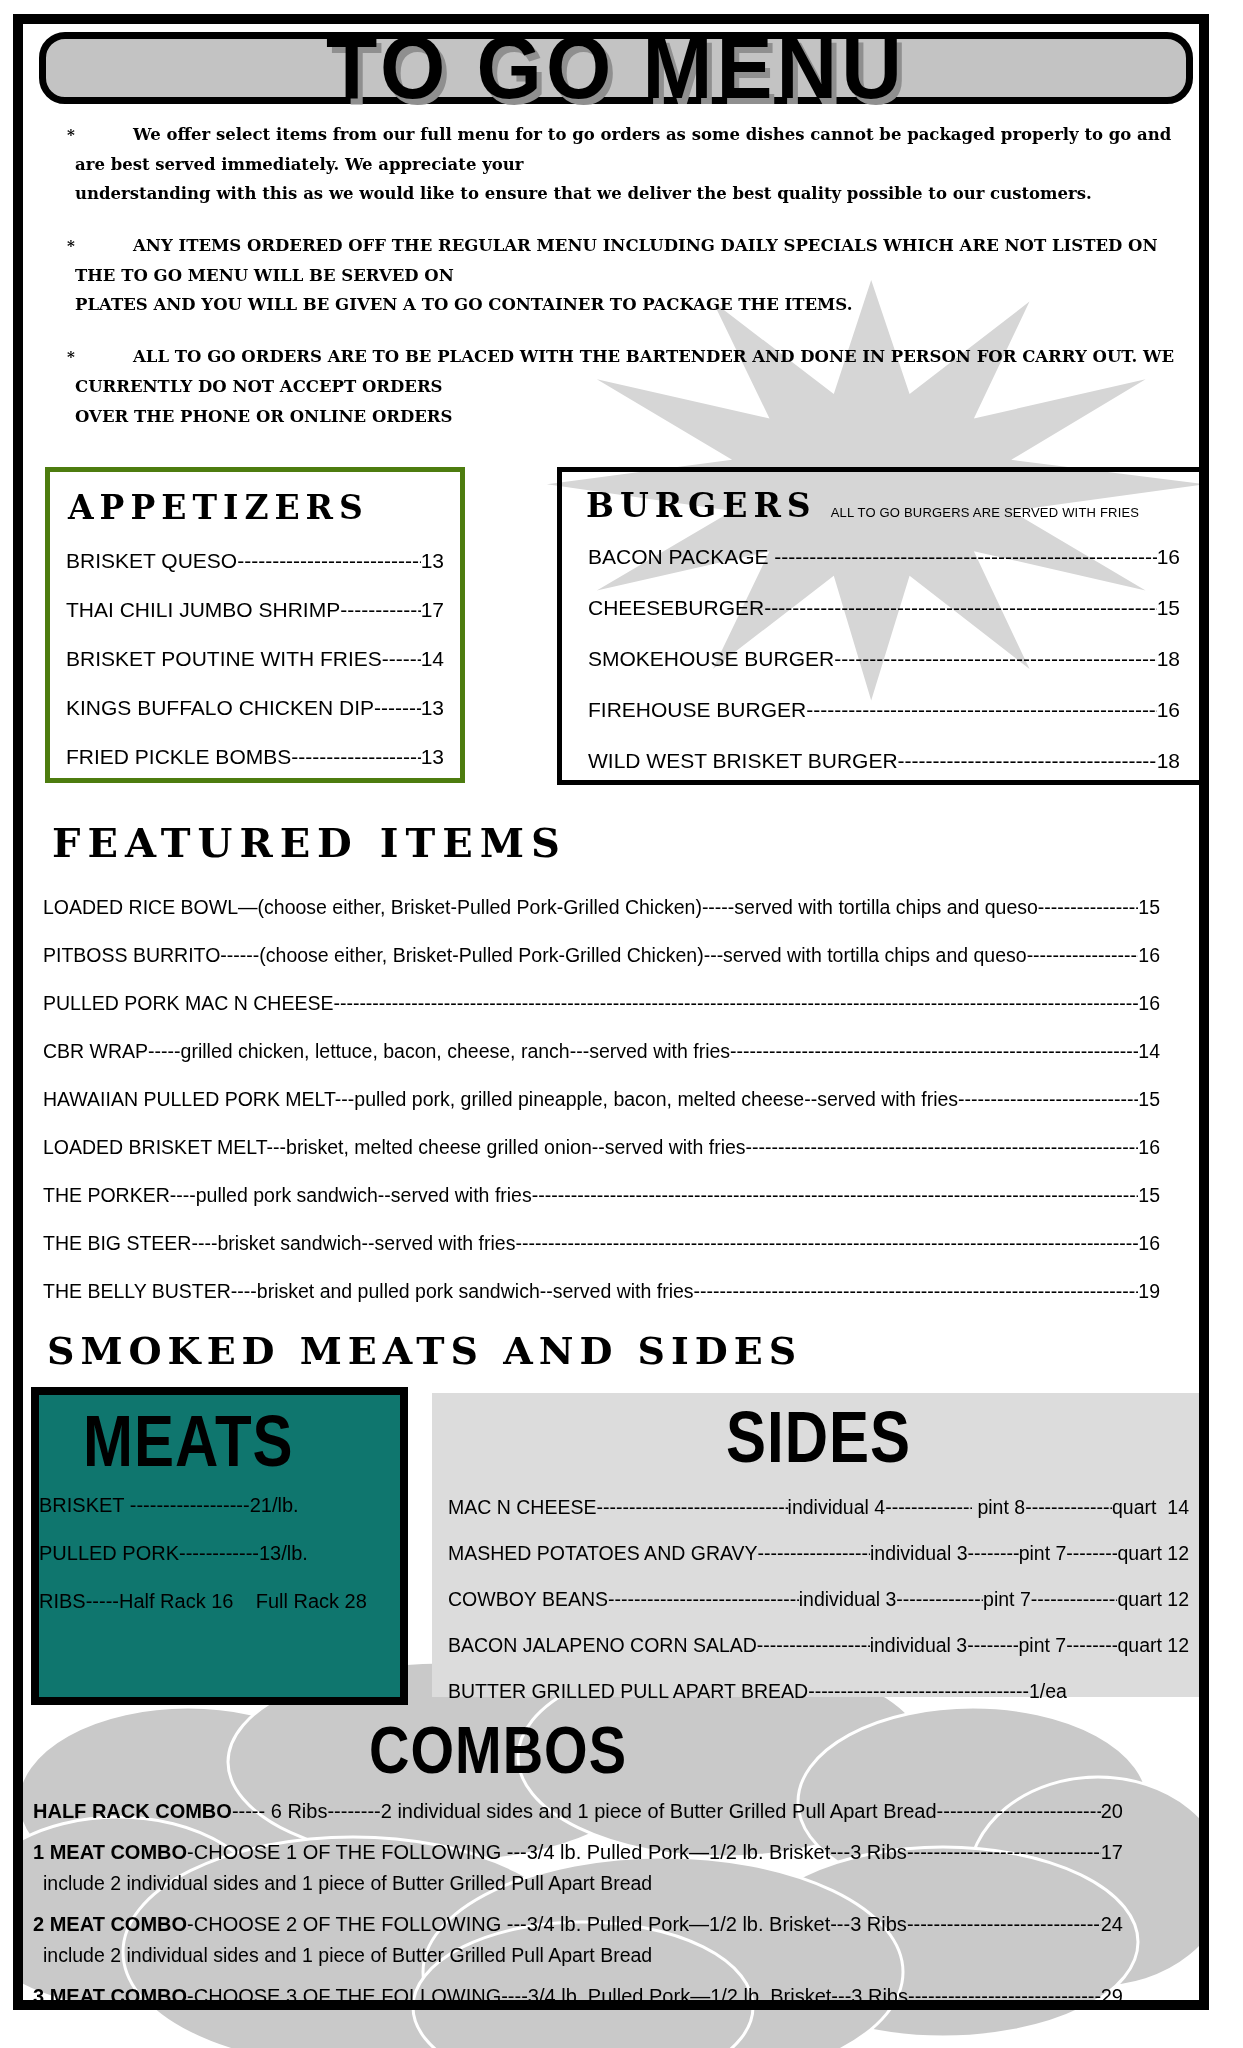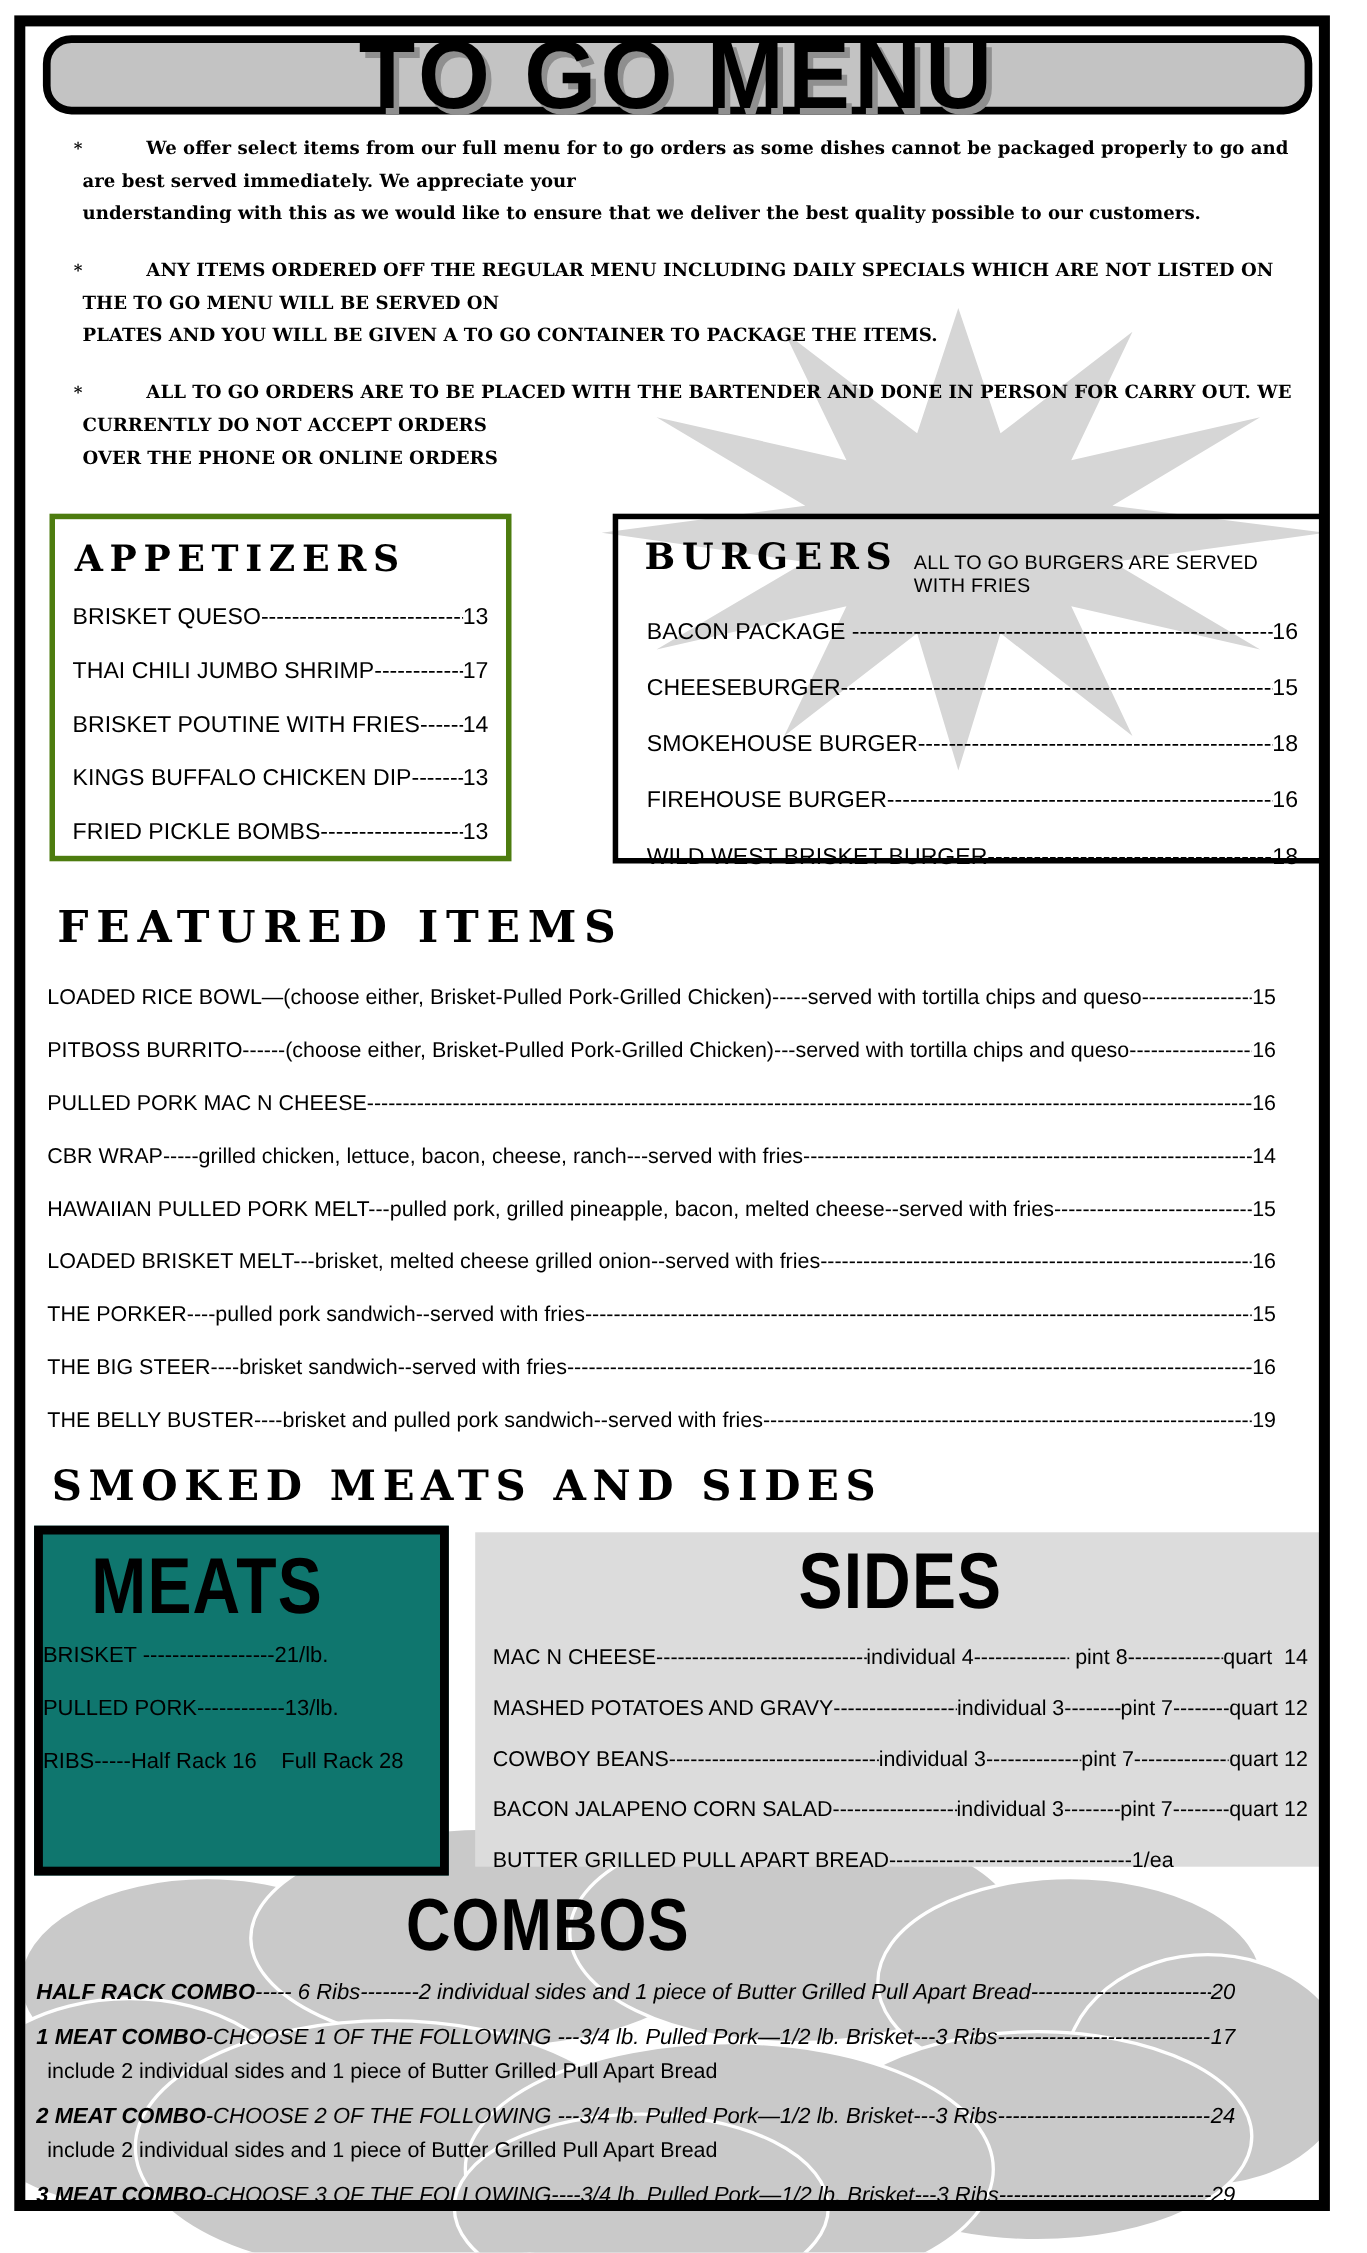--- a/index.html
+++ b/index.html
@@ -32,21 +32,21 @@
   
   .boxes-row{margin:36px 4px 0 22px;display:flex;justify-content:space-between;}
   .app-box{width:420px;height:316px;border:5px solid #4d7c0f;box-sizing:border-box;
            background:#fff;padding:12px 16px;}
   .burg-box{width:648px;height:318px;border:5px solid #000;box-sizing:border-box;
             background:transparent;padding:12px 20px 12px 24px;}
   .h-western{font-family:"DejaVu Serif",serif;font-weight:bold;letter-spacing:6px;}
   .app-box .h-western{font-size:33px;margin:4px 0 22px 2px;}
   .burg-head{display:flex;align-items:baseline;margin:2px 0 20px 0;}
   .burg-head .h-western{font-size:33px;margin:0;}
-  .burg-note{font-size:18px;margin-left:14px;letter-spacing:0.2px;}
+  .burg-note{font-size:13px;margin-left:14px;letter-spacing:0.2px;}
   .app-box .menu-row{font-size:21px;margin-bottom:25px;}
   .burg-box .menu-row{font-size:21px;margin-bottom:27px;padding-left:2px;}
 
   
   .feat-head{font-size:40px;margin:34px 0 0 29px;letter-spacing:7px;}
   .feat-list{margin:30px 49px 0 20px;}
   .feat-list .menu-row{font-size:19.5px;margin-bottom:25px;}
 
   
   .smoked-head{font-size:38px;margin:20px 0 0 24px;letter-spacing:6px;}
@@ -64,21 +64,21 @@
   .side-row{display:flex;align-items:baseline;font-size:19.5px;margin-bottom:23px;}
   .side-row .f2{flex:2.2 1 0;overflow:hidden;white-space:nowrap;min-width:8px;}
   .side-row .f1{flex:1 1 0;overflow:hidden;white-space:nowrap;min-width:8px;}
   .bread-line{font-size:19.5px;margin-top:2px;}
 
   
   .combos-headwrap{width:950px;text-align:center;margin-top:12px;}
   .combos-headwrap .h-block{font-size:56px;}
   .combos-list{margin:18px 86px 0 10px;}
   .combo-group{margin-bottom:18px;}
-  .combo-line{display:flex;align-items:flex-start;font-size:20px;font-style:italic;}
+  .combo-line{display:flex;align-items:flex-start;font-size:20px;}
   .combo-name{font-weight:bold;white-space:pre;}
   .combo-note{font-size:19.5px;margin:8px 0 0 10px;}
   .combo-note:empty{display:none;}
 </style>
 </head>
 <body>
 
 <div class="stage">
 
   <svg class="deco" style="left:545px;top:278px;width:662px;height:452px;" viewBox="0 0 690 460" preserveAspectRatio="none">

